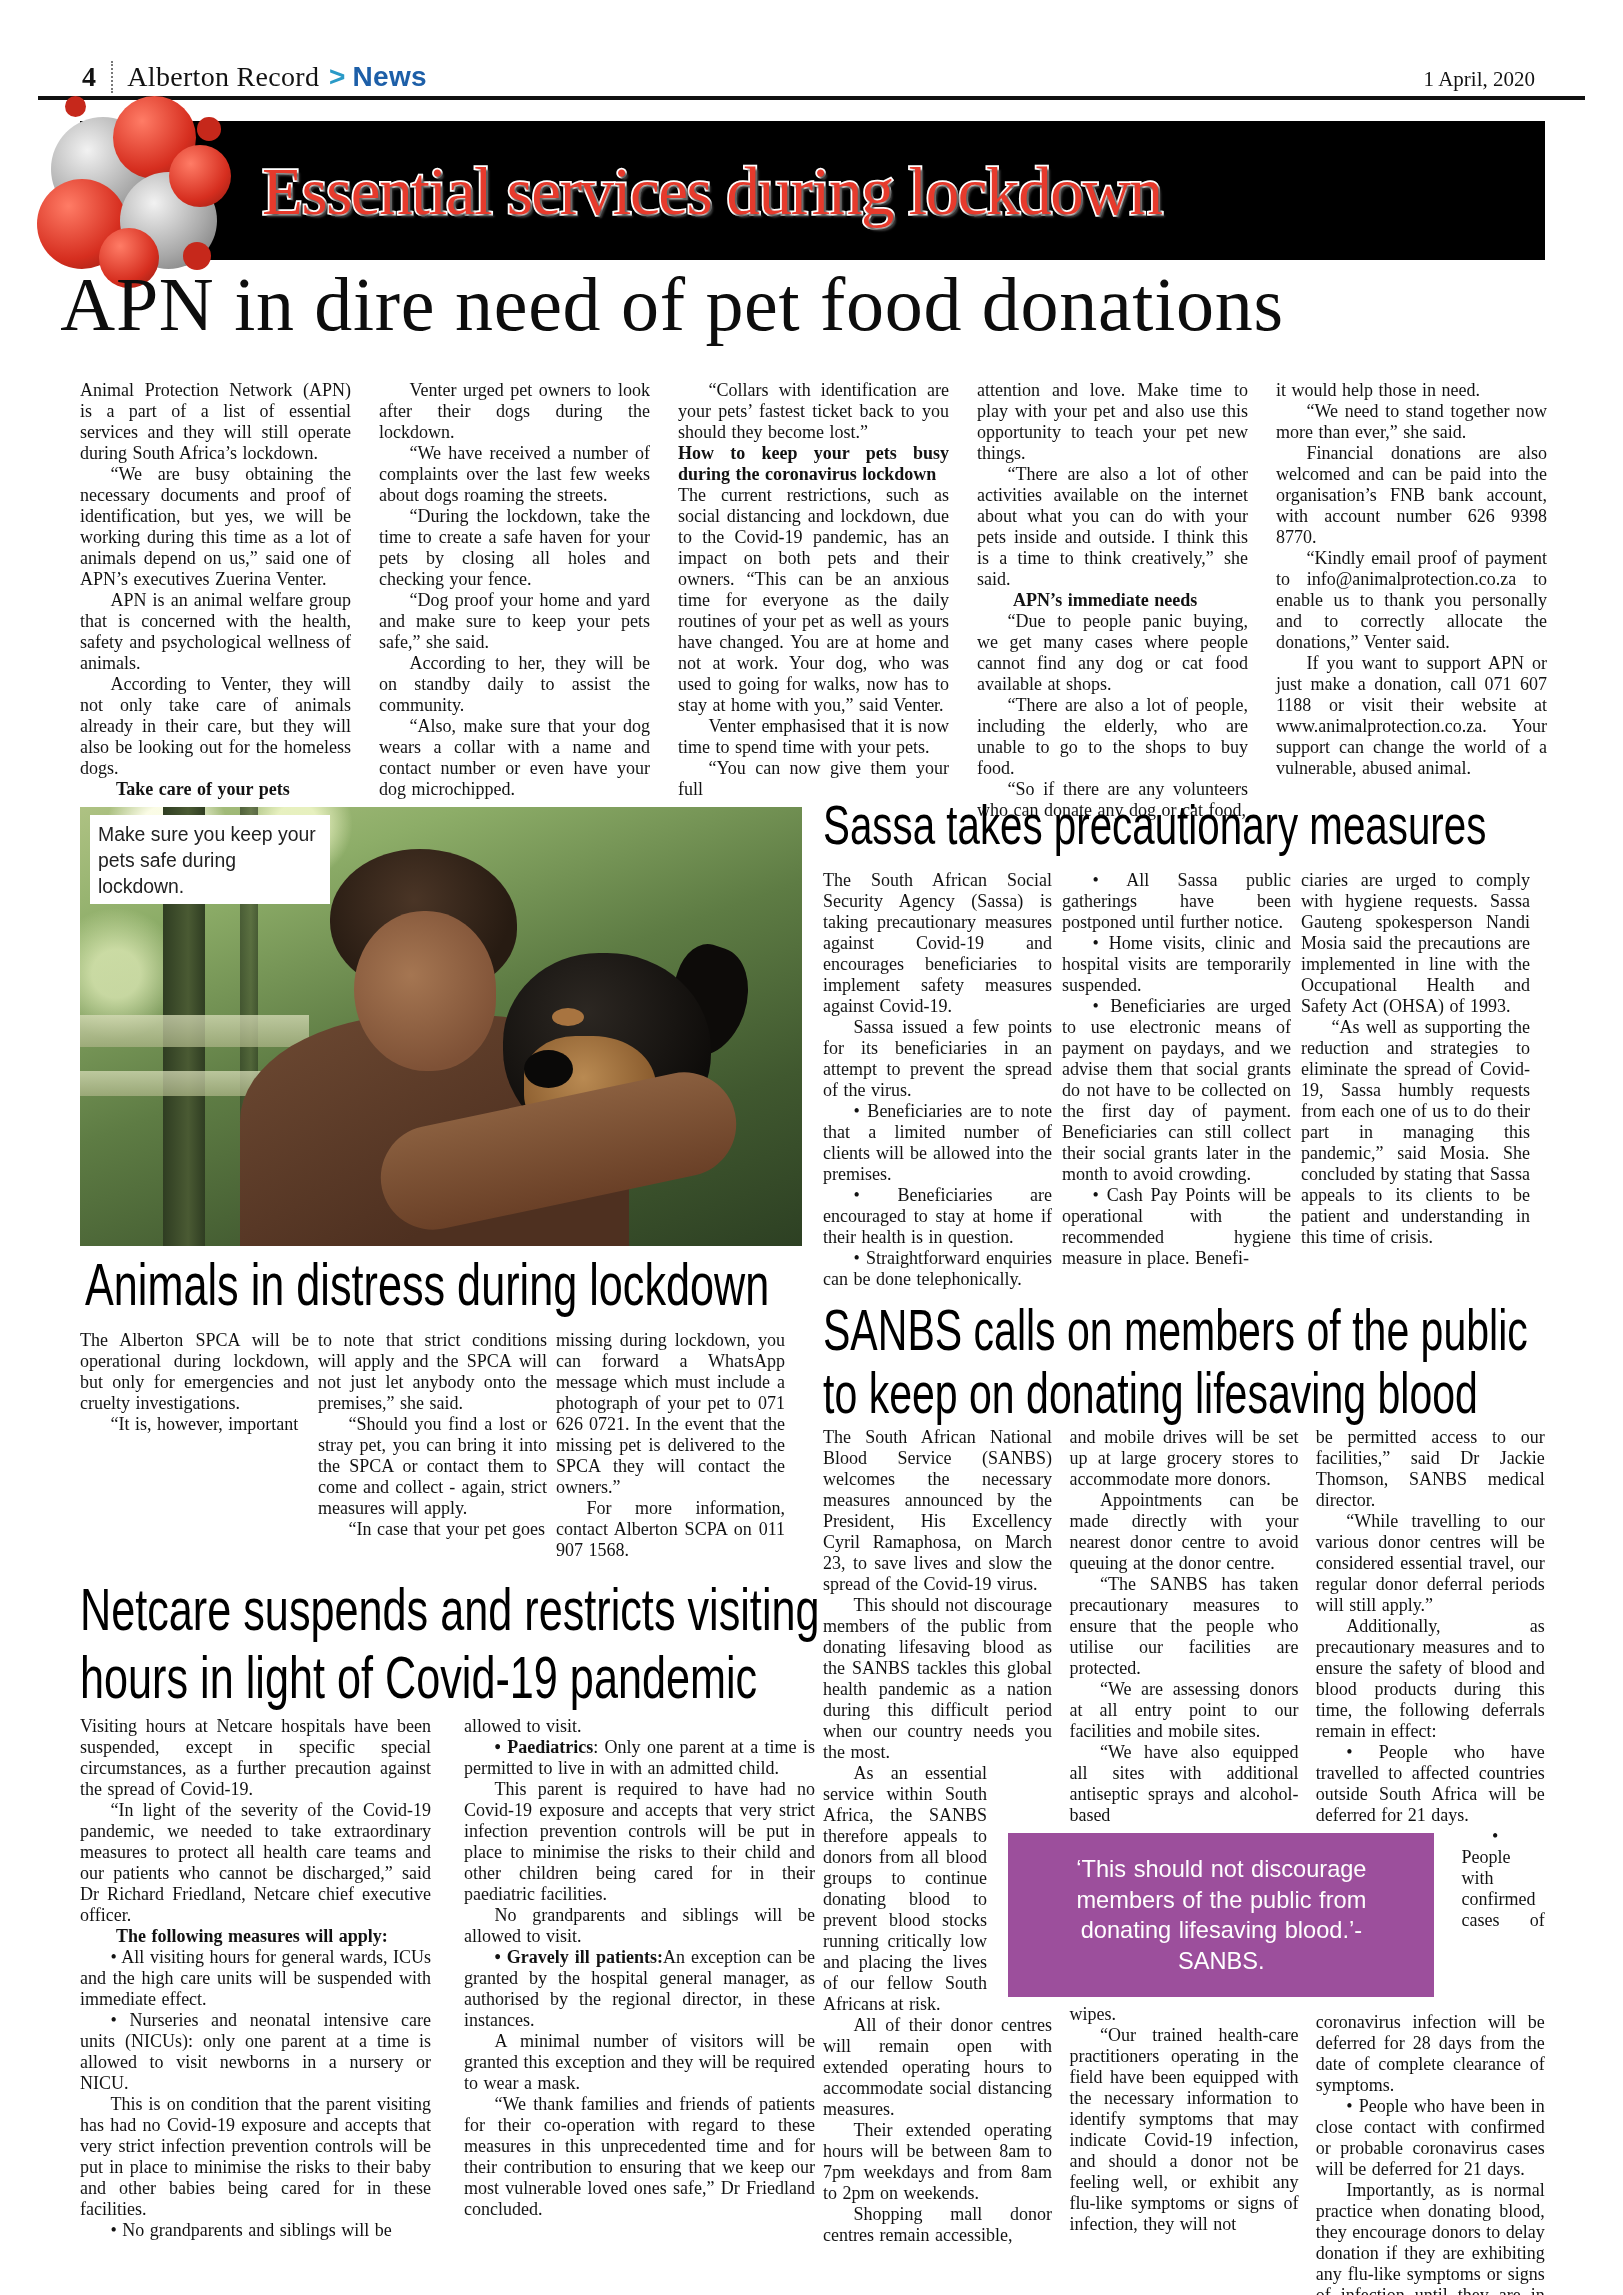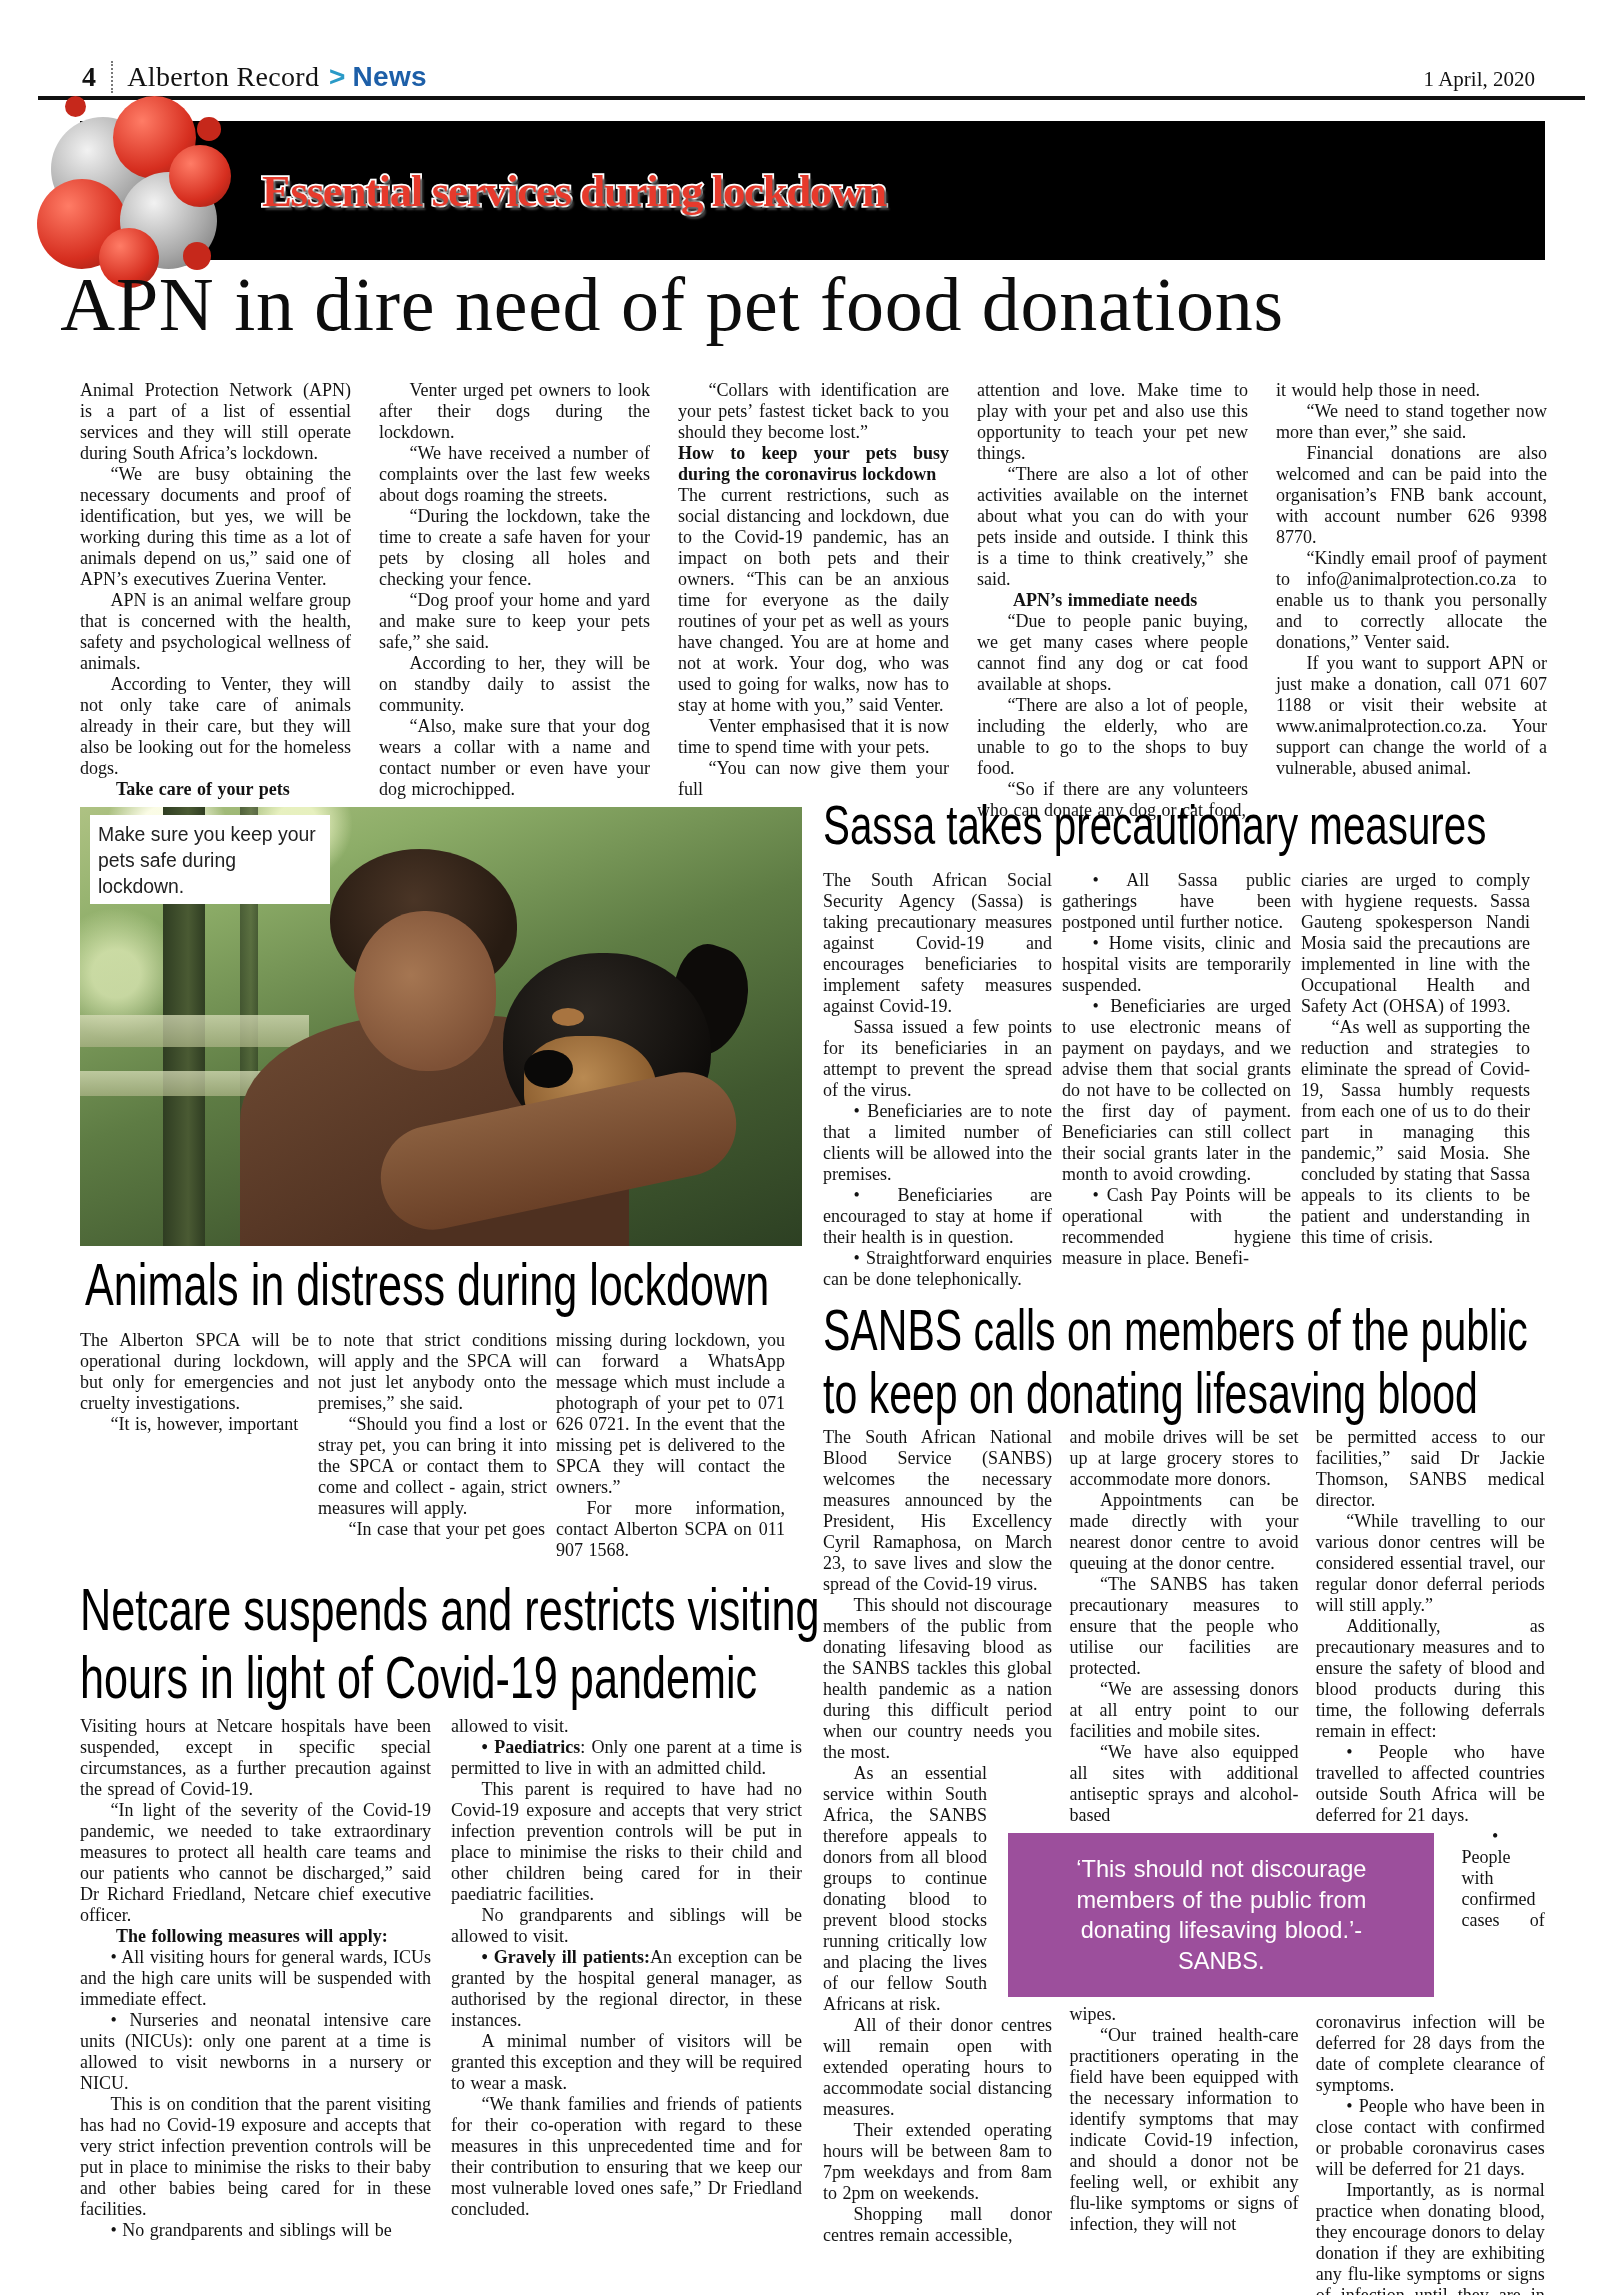--- a/index.html
+++ b/index.html
@@ -15,21 +15,21 @@
   .masthead{font-size:28px;letter-spacing:0.3px;}
   .mast-sep{color:#2a9ac7;font-weight:bold;margin:0 7px 0 9.7px;font-family:"Liberation Sans",sans-serif;}
   .mast-section{color:#1d5fa8;font-weight:bold;font-family:"Liberation Sans",sans-serif;}
   .hdr-date{margin-left:auto;font-size:21px;}
   .toprule{position:absolute;top:96px;left:38px;width:1547px;height:4.2px;background:#111;}
 
   
   .banner{position:absolute;top:121px;left:80px;width:1465px;height:139px;background:#000;}
   .banner-title{
     position:absolute;left:182px;top:50%;transform:translateY(-50%);
-    font-family:"Liberation Serif",serif;font-weight:bold;font-size:45px;white-space:nowrap;
+    font-family:"Liberation Serif",serif;font-weight:normal;font-size:67px;white-space:nowrap;
     color:#e63a2c;-webkit-text-stroke:3.5px #ffffff;paint-order:stroke fill;
     text-shadow:2.8px 3.5px 2.1px rgba(70,70,70,.85);letter-spacing:-1.4px;
   }
   .virus{position:absolute;left:-43px;top:-25px;width:208px;height:192px;}
   .vb{position:absolute;border-radius:50%;}
   .vb.red{background:radial-gradient(circle at 35% 30%,#ff7c66,#d62e1f 62%,#8d1a10);}
   .vb.gray{background:radial-gradient(circle at 35% 32%,#f2f2f2,#a9a9a9 58%,#6e6e6e);}
   .vb.dot{background:#c6281b;}
 
   
@@ -54,21 +54,21 @@
   .sp-r{float:right;width:58px;height:250px;margin:0 0 0 7px;}
 
   .apn-cols{top:380px;left:80px;gap:28px;}
   .apn-cols .col{width:271px;}
   .sassa-cols{top:870px;left:823px;gap:10px;}
   .sassa-cols .col{width:229px;}
   .animals-cols{top:1330px;left:80px;gap:9px;}
   .animals-cols .col{width:229px;}
   .sanbs-cols{top:1427px;left:823px;gap:17.4px;}
   .sanbs-cols .col{width:229px;}
-  .netcare-cols{top:1716px;left:80px;gap:20px;}
+  .netcare-cols{top:1716px;left:80px;gap:33px;}
   .netcare-cols .col{width:351px;}
 
   
   .quote-box{
     width:426px;margin:7px 0 7px -61px;background:#9c4f9c;color:#fff;
     font-family:"Liberation Sans",sans-serif;font-size:23.6px;line-height:30.5px;
     text-align:center;padding:21px 38px;box-sizing:border-box;position:relative;z-index:3;
     text-indent:0;
   }
 

